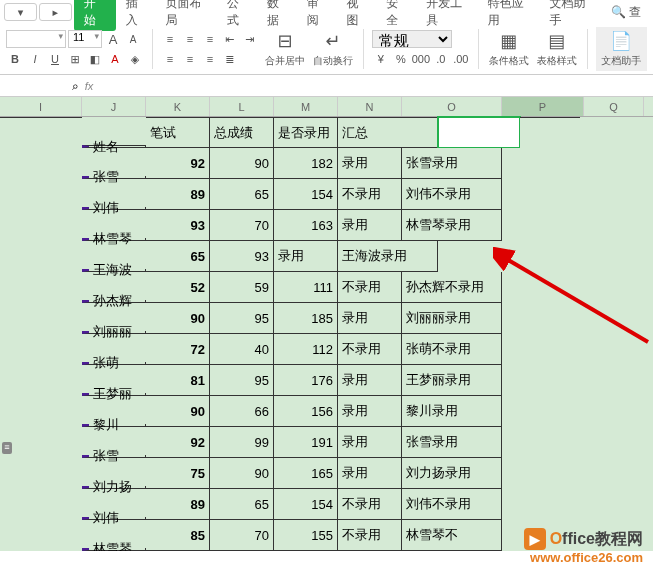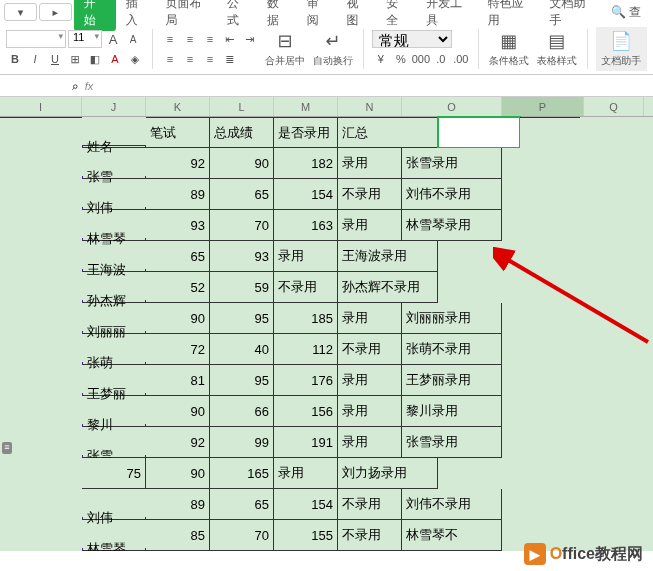--- a/index.html
+++ b/index.html
@@ -45,26 +45,26 @@
     .ch-l { width: 64px; }
     .ch-m { width: 64px; }
     .ch-n { width: 64px; }
     .ch-o { width: 100px; }
     .ch-p { width: 82px; }
     .ch-q { width: 60px; }
     
     .data-rows { }
     .data-row { display: flex; height: 31px; }
     .cell { border: 1px solid #333; border-top: none; border-left: none; padding: 0 4px; display: flex; align-items: center; font-size: 13px; background: #d5ead5; }
-    .cell.first-col { border-left: 1px solid #4c1d95; margin-top: 28px; }
+    .cell.first-col { border-left: 7px solid #4c1d95; margin-top: 28px; }
     .cell.blank { border: none; }
     .cell.num { justify-content: flex-end; }
     .c-i { width: 82px; border: none; }
     .c-j { width: 64px; }
-    .c-k { width: 64px; }
+    .c-k { width: 64px; font-weight: bold; }
     .c-l { width: 64px; }
     .c-m { width: 64px; }
     .c-n { width: 64px; text-align: right; }
     .c-o { width: 100px; }
     .c-p { width: 82px; border: none; }
     .c-q { width: 60px; border: none; }
     
     .header-row .cell { border-top: 1px solid #333; font-weight: normal; }
     .active-cell { outline: 2px solid #22b14c; outline-offset: -1px; background: #fff !important; }
     
@@ -249,20 +249,21 @@
     <div class="cell c-n">录用</div>
     <div class="cell c-o">王海波录用</div>
     <div class="cell c-p blank"></div>
     <div class="cell c-q blank"></div>
         </div>
         <div class="data-row">
     <div class="cell c-i blank"></div>
     <div class="cell c-j first-col">孙杰辉</div>
     <div class="cell c-k num">52</div>
     <div class="cell c-l num">59</div>
+    <div class="cell c-m num">111</div>
     <div class="cell c-n">不录用</div>
     <div class="cell c-o">孙杰辉不录用</div>
     <div class="cell c-p blank"></div>
     <div class="cell c-q blank"></div>
         </div>
         <div class="data-row">
     <div class="cell c-i blank"></div>
     <div class="cell c-j first-col">刘丽丽</div>
     <div class="cell c-k num">90</div>
     <div class="cell c-l num">95</div>
@@ -311,20 +312,21 @@
     <div class="cell c-k num">92</div>
     <div class="cell c-l num">99</div>
     <div class="cell c-m num">191</div>
     <div class="cell c-n">录用</div>
     <div class="cell c-o">张雪录用</div>
     <div class="cell c-p blank"></div>
     <div class="cell c-q blank"></div>
         </div>
         <div class="data-row">
     <div class="cell c-i blank"></div>
+    <div class="cell c-j first-col">刘力扬</div>
     <div class="cell c-k num">75</div>
     <div class="cell c-l num">90</div>
     <div class="cell c-m num">165</div>
     <div class="cell c-n">录用</div>
     <div class="cell c-o">刘力扬录用</div>
     <div class="cell c-p blank"></div>
     <div class="cell c-q blank"></div>
         </div>
         <div class="data-row">
     <div class="cell c-i blank"></div>
@@ -361,13 +363,14 @@
       </defs>
     <line x1="155" y1="95" x2="10" y2="10" stroke="#d00" stroke-width="4" marker-end="url(#ah)"></line>
   </svg>
 </div>
 
 <div class="watermark">
   <div class="wm-title">
     <span class="wm-logo">▶</span>
     <span class="wm-text"><span class="wm-o">O</span><span class="wm-rest">ffice教程网</span></span>
   </div>
+  <div class="wm-url">www.office26.com</div>
 </div>
 
 </body></html>

